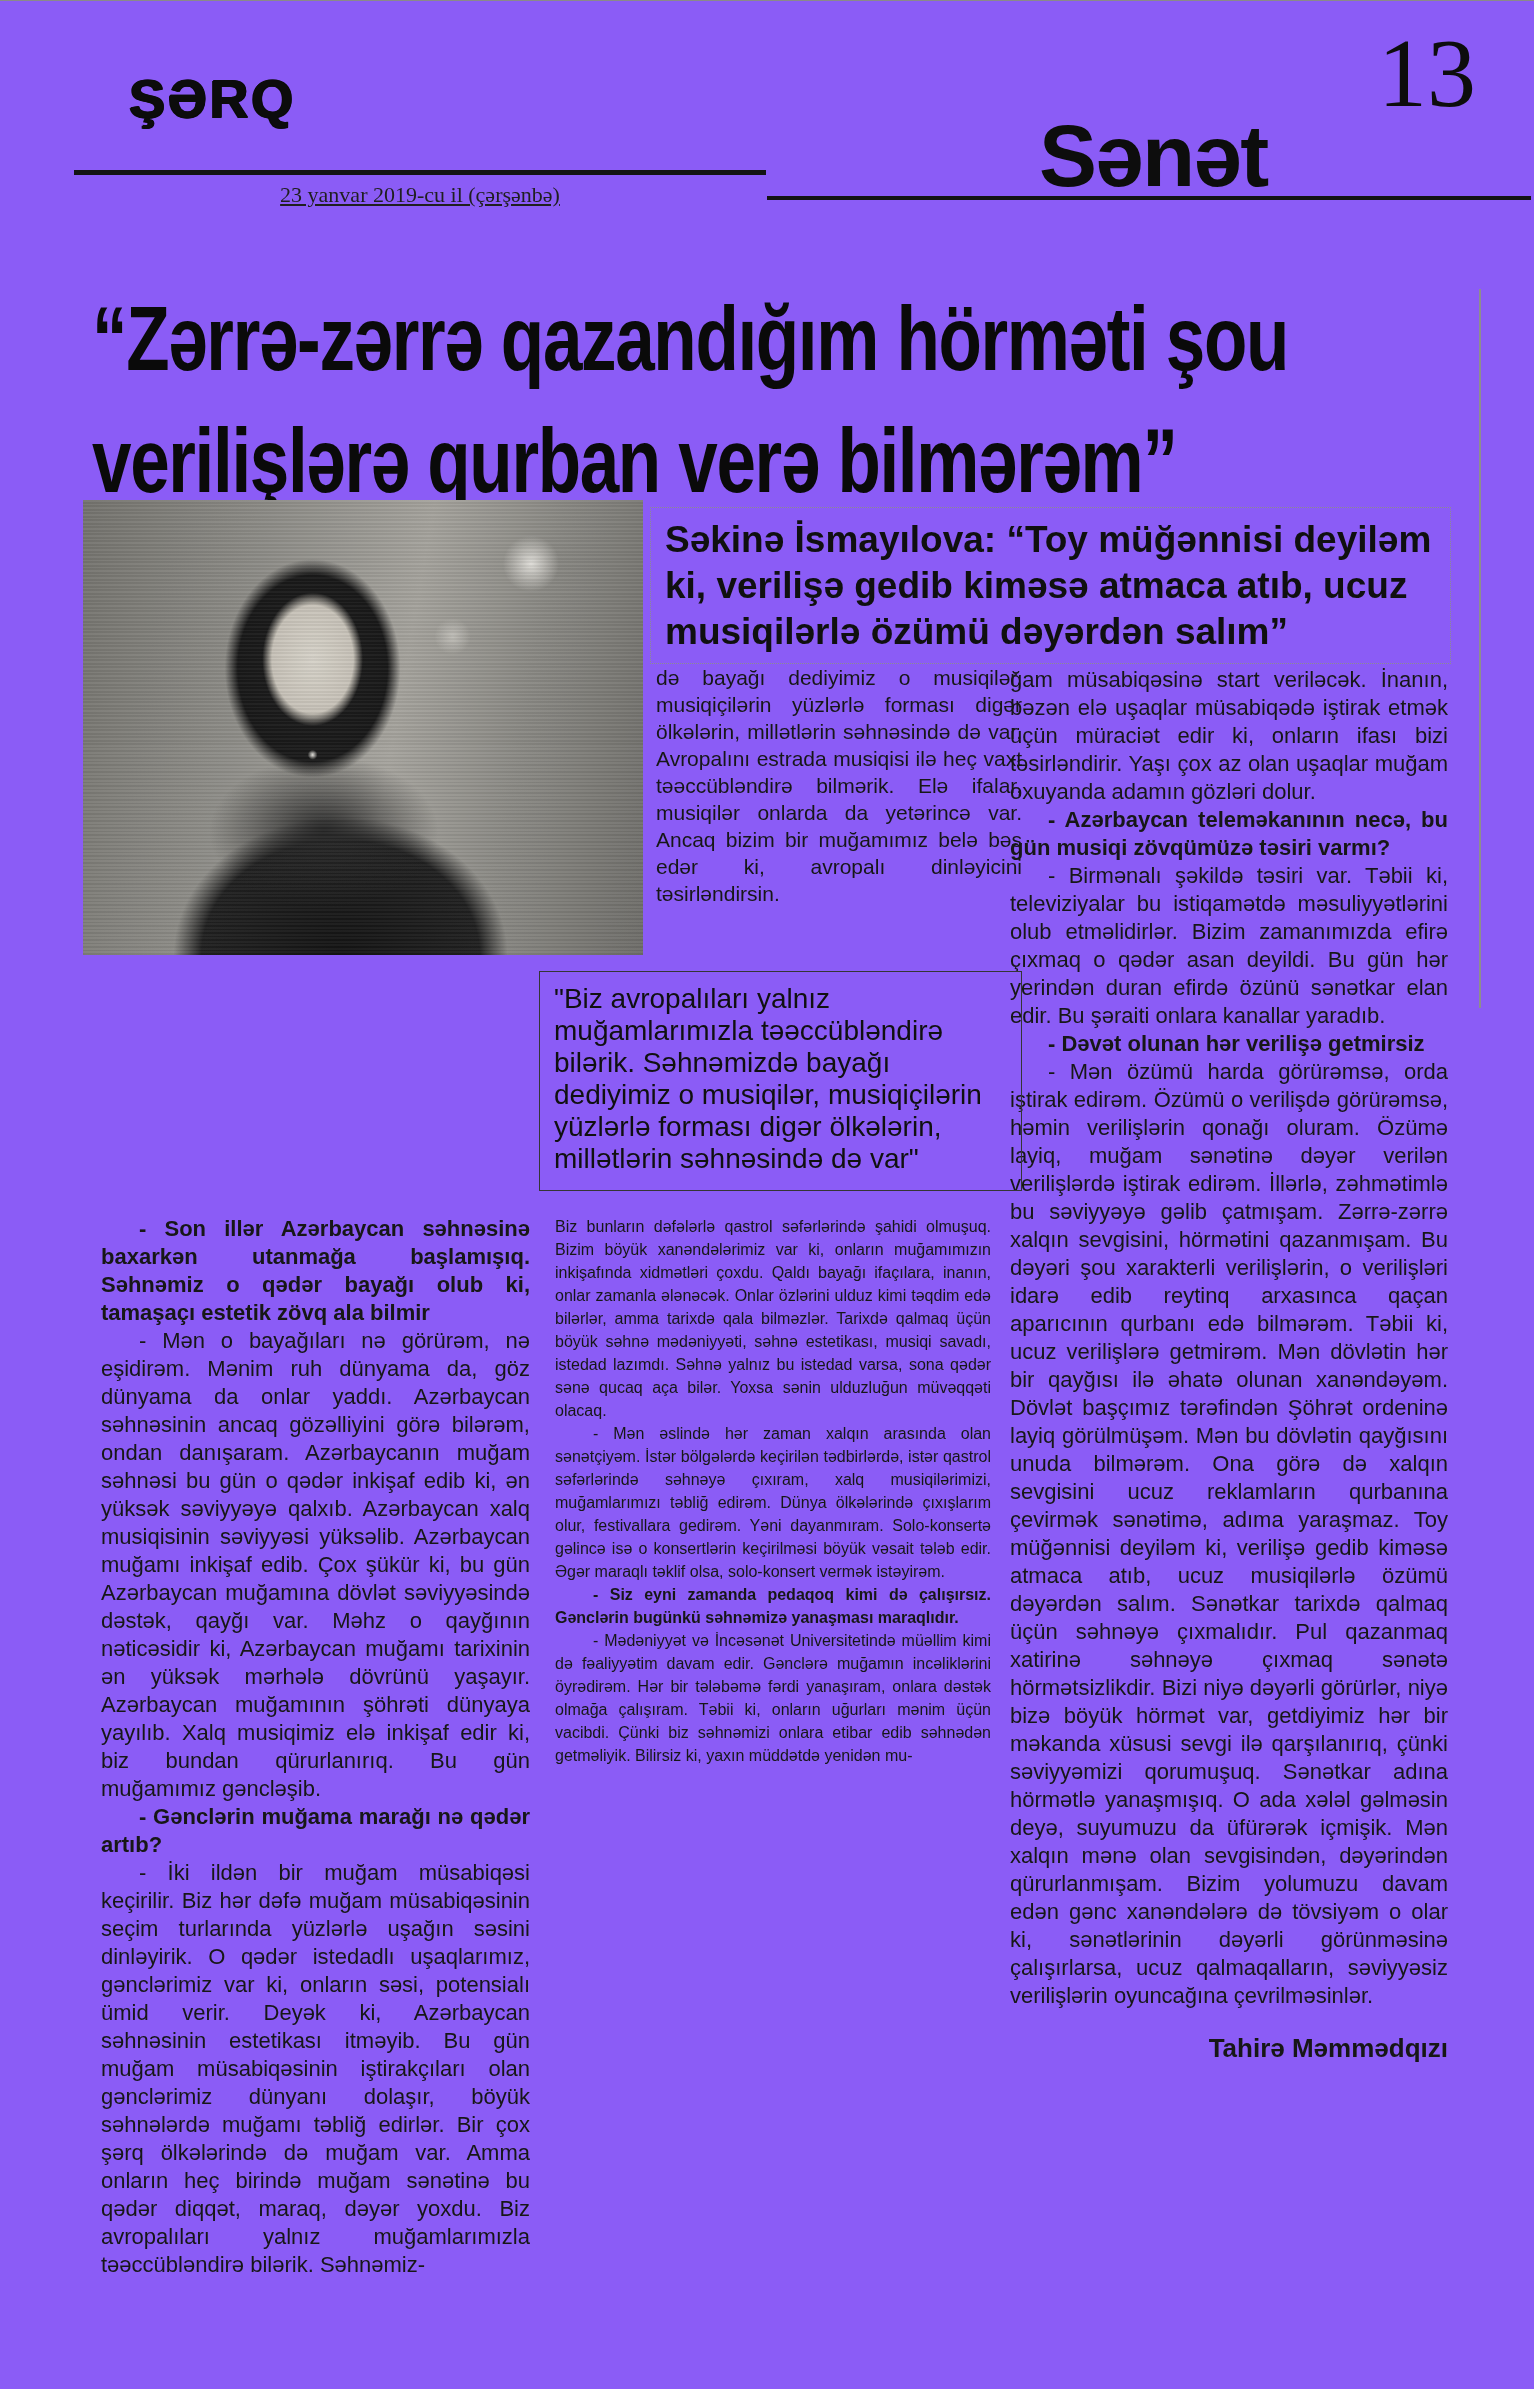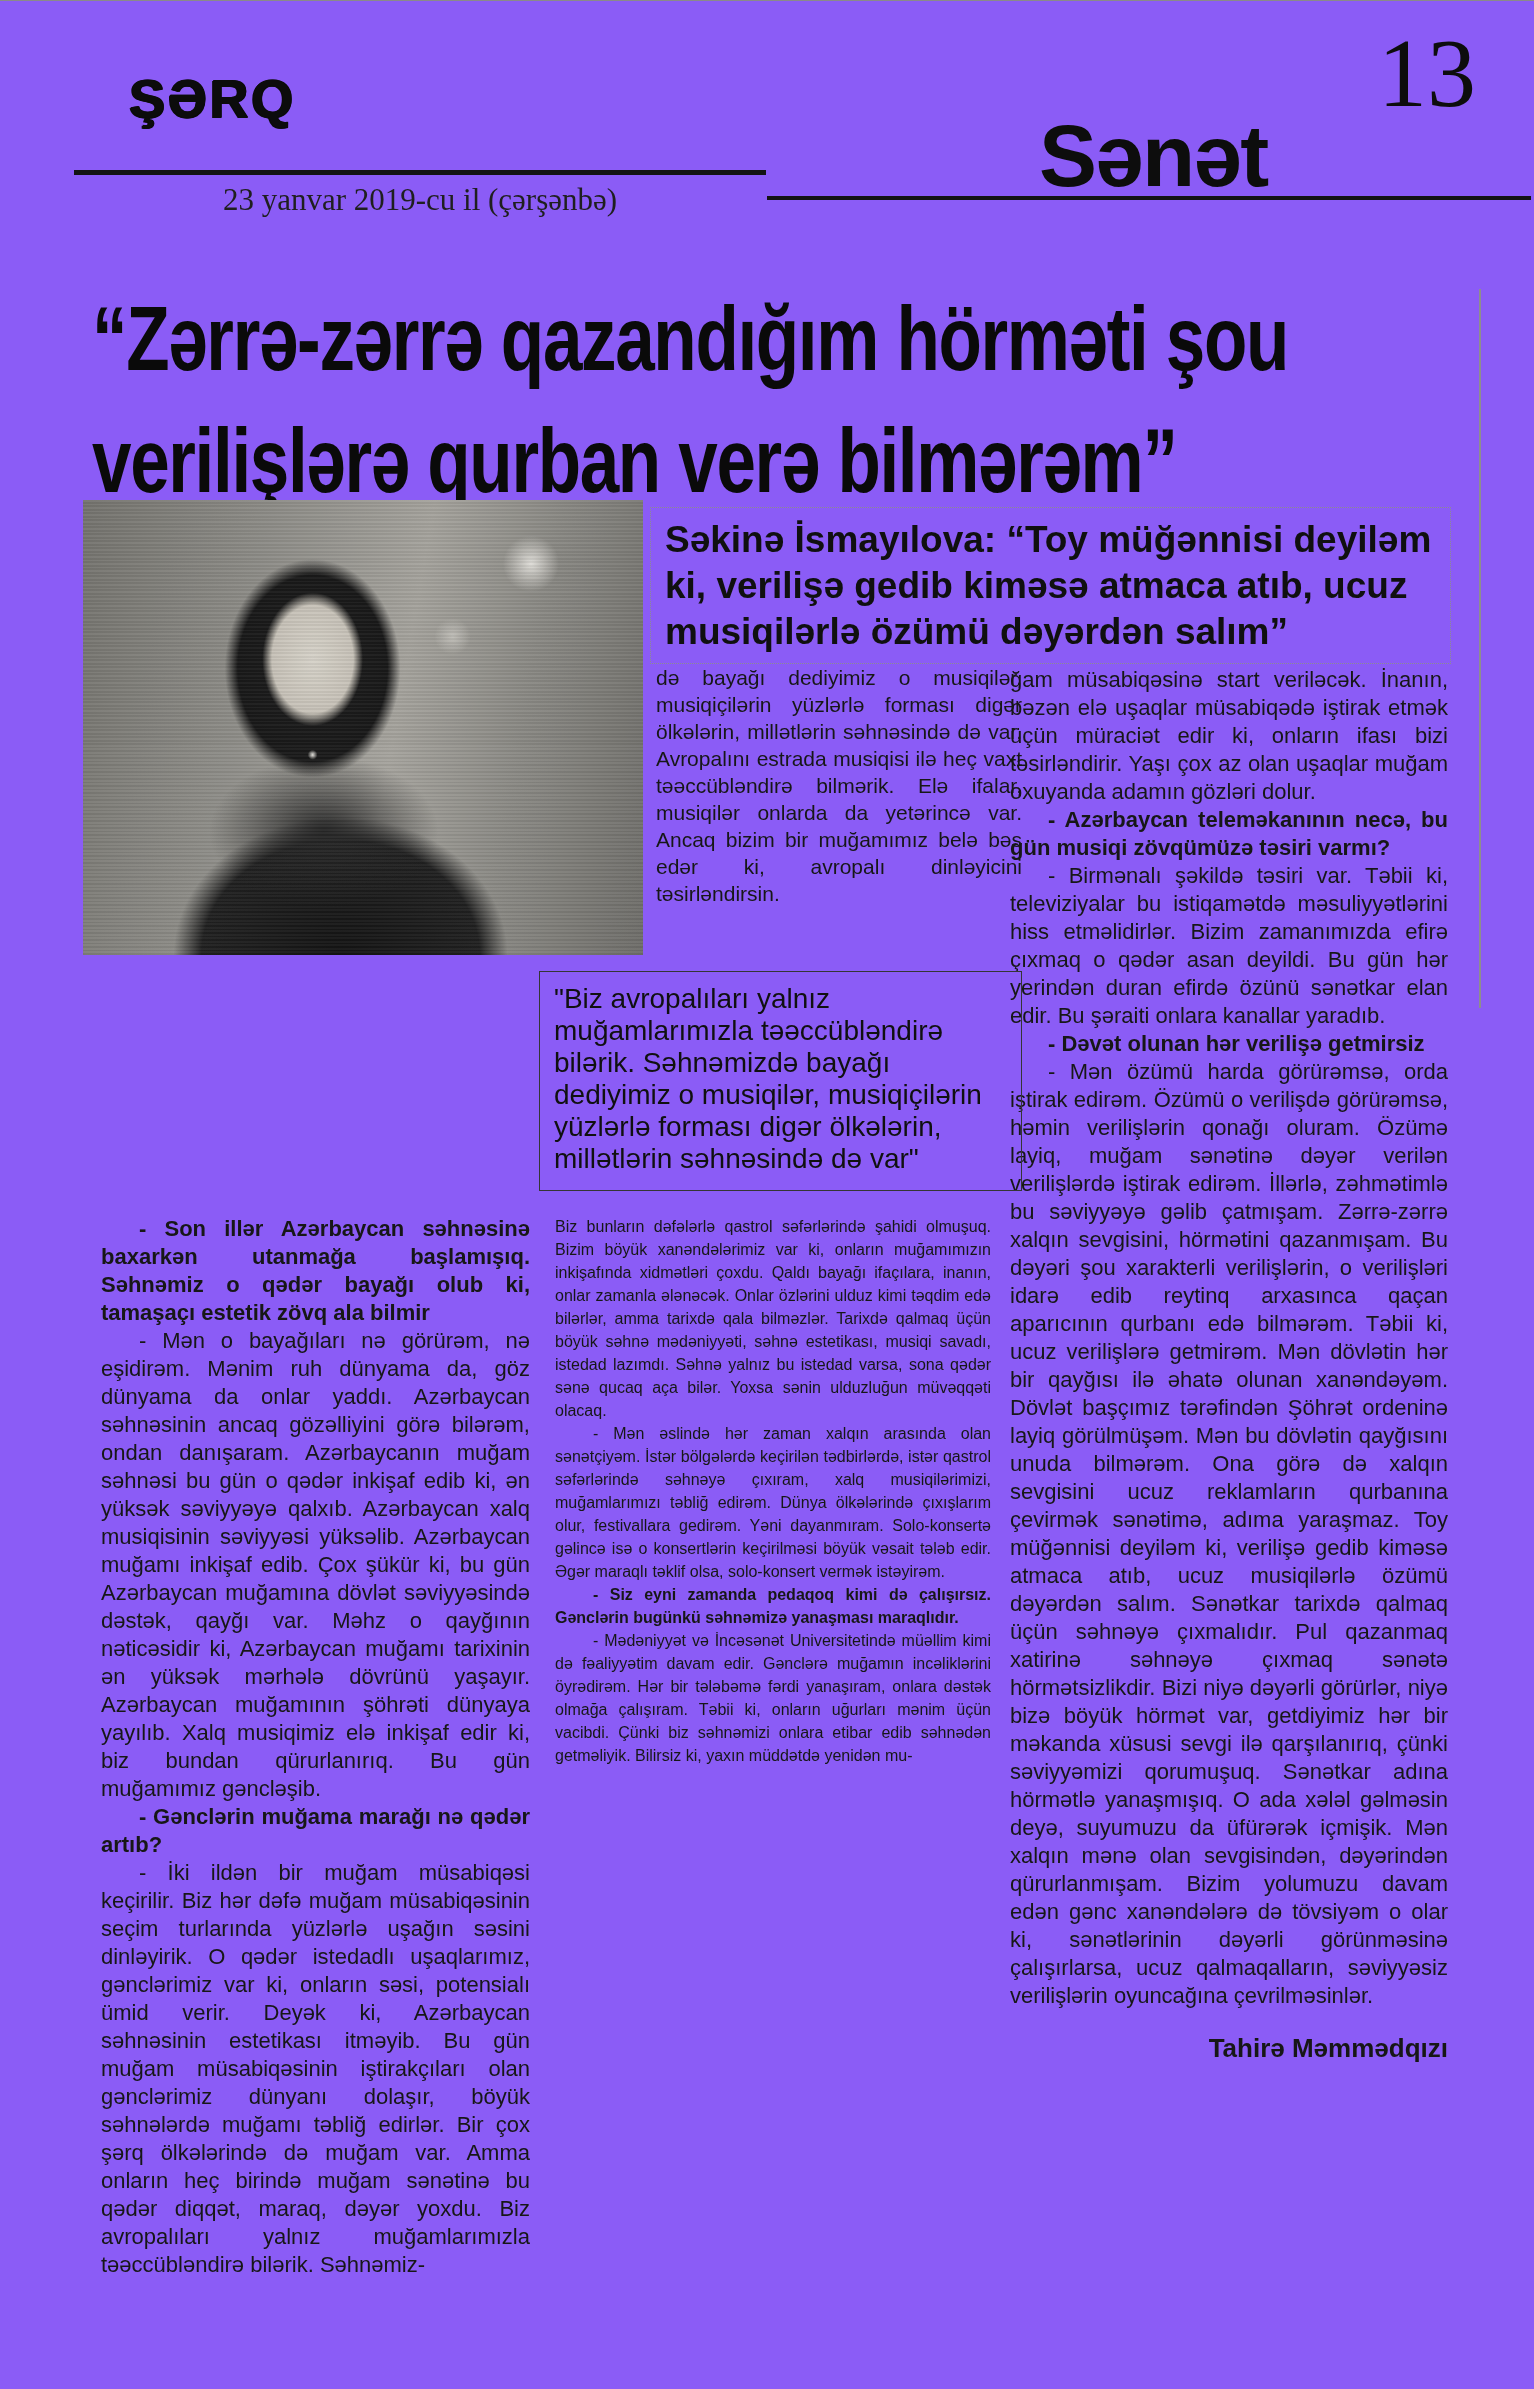--- a/index.html
+++ b/index.html
@@ -10,21 +10,21 @@
   }
   
   .masthead{
     position:absolute;left:129px;top:66px;font-size:54px;font-weight:bold;
     letter-spacing:2.6px;color:#0c0c0c;
     text-shadow:0.9px 0 0 #0c0c0c,0 0.9px 0 #0c0c0c,0.9px 0.9px 0 #0c0c0c,-0.9px 0.9px 0 #0c0c0c;
   }
   .masthead-rule{position:absolute;left:74px;top:169px;width:692px;height:5.2px;background:#141414;}
   .date{
     position:absolute;left:74px;top:181px;width:692px;text-align:center;
-    font-family:"Liberation Serif",serif;font-size:31px;color:#1f1f1f;
+    font-family:"Liberation Serif",serif;font-size:22px;color:#1f1f1f;text-decoration:underline;
   }
   .section-rule{position:absolute;left:767px;top:195px;width:764px;height:3.5px;background:#141414;}
   .section-title{position:absolute;left:1039px;top:105px;font-size:87px;font-weight:bold;letter-spacing:-1.7px;color:#0d0d0d;}
   .page-number{position:absolute;left:1378px;top:16px;font-family:"Liberation Serif",serif;font-size:98px;color:#0d0d0d;}
   .right-rule{position:absolute;left:1479px;top:288px;width:1.7px;height:719px;background:#8e8e8c;}
   
   .headline{
     position:absolute;left:92px;top:277px;width:1753px;
     font-size:91px;line-height:122px;font-weight:bold;letter-spacing:-1.7px;
     transform:scaleX(0.78);transform-origin:left top;white-space:pre-line;color:#0a0a0a;
@@ -92,21 +92,21 @@
 
   <div class="subhead">Səkinə İsmayılova: “Toy müğənnisi deyiləm ki, verilişə gedib kiməsə atmaca atıb, ucuz musiqilərlə özümü dəyərdən salım”</div>
 
   <div class="col col-topmid">
     <p class="cont">də bayağı dediyimiz o musiqilər, musiqiçilərin yüzlərlə forması digər ölkələrin, millətlərin səhnəsində də var. Avropalını estrada musiqisi ilə heç vaxt təəccübləndirə bilmərik. Elə ifalar, musiqilər onlarda da yetərincə var. Ancaq bizim bir muğamımız belə bəs edər ki, avropalı dinləyicini təsirləndirsin.</p>
   </div>
 
   <div class="col col-right">
     <p class="cont">ğam müsabiqəsinə start veriləcək. İnanın, bəzən elə uşaqlar müsabiqədə iştirak etmək üçün müraciət edir ki, onların ifası bizi təsirləndirir. Yaşı çox az olan uşaqlar muğam oxuyanda adamın gözləri dolur.</p>
     <p class="q">- Azərbaycan teleməkanının necə, bu gün musiqi zövqümüzə təsiri varmı?</p>
-    <p>- Birmənalı şəkildə təsiri var. Təbii ki, televiziyalar bu istiqamətdə məsuliyyətlərini hiss etməlidirlər. Bizim zamanımızda efirə çıxmaq o qədər asan deyildi. Bu gün hər yerindən duran efirdə özünü sənətkar elan edir. Bu şəraiti onlara kanallar yaradıb.</p>
+    <p>- Birmənalı şəkildə təsiri var. Təbii ki, televiziyalar bu istiqamətdə məsuliyyətlərini olub etməlidirlər. Bizim zamanımızda efirə çıxmaq o qədər asan deyildi. Bu gün hər yerindən duran efirdə özünü sənətkar elan edir. Bu şəraiti onlara kanallar yaradıb.</p>
     <p class="q">- Dəvət olunan hər verilişə getmirsiz</p>
     <p>- Mən özümü harda görürəmsə, orda iştirak edirəm. Özümü o verilişdə görürəmsə, həmin verilişlərin qonağı oluram. Özümə layiq, muğam sənətinə dəyər verilən verilişlərdə iştirak edirəm. İllərlə, zəhmətimlə bu səviyyəyə gəlib çatmışam. Zərrə-zərrə xalqın sevgisini, hörmətini qazanmışam. Bu dəyəri şou xarakterli verilişlərin, o verilişləri idarə edib reytinq arxasınca qaçan aparıcının qurbanı edə bilmərəm. Təbii ki, ucuz verilişlərə getmirəm. Mən dövlətin hər bir qayğısı ilə əhatə olunan xanəndəyəm. Dövlət başçımız tərəfindən Şöhrət ordeninə layiq görülmüşəm. Mən bu dövlətin qayğısını unuda bilmərəm. Ona görə də xalqın sevgisini ucuz reklamların qurbanına çevirmək sənətimə, adıma yaraşmaz. Toy müğənnisi deyiləm ki, verilişə gedib kiməsə atmaca atıb, ucuz musiqilərlə özümü dəyərdən salım. Sənətkar tarixdə qalmaq üçün səhnəyə çıxmalıdır. Pul qazanmaq xatirinə səhnəyə çıxmaq sənətə hörmətsizlikdir. Bizi niyə dəyərli görürlər, niyə bizə böyük hörmət var, getdiyimiz hər bir məkanda xüsusi sevgi ilə qarşılanırıq, çünki səviyyəmizi qorumuşuq. Sənətkar adına hörmətlə yanaşmışıq. O ada xələl gəlməsin deyə, suyumuzu da üfürərək içmişik. Mən xalqın mənə olan sevgisindən, dəyərindən qürurlanmışam. Bizim yolumuzu davam edən gənc xanəndələrə də tövsiyəm o olar ki, sənətlərinin dəyərli görünməsinə çalışırlarsa, ucuz qalmaqalların, səviyyəsiz verilişlərin oyuncağına çevrilməsinlər.</p>
     <p class="byline">Tahirə Məmmədqızı</p>
   </div>
 
 
   <div class="pullquote">"Biz avropalıları yalnız muğamlarımızla təəccübləndirə bilərik. Səhnəmizdə bayağı dediyimiz o musiqilər, musiqiçilərin yüzlərlə forması digər ölkələrin, millətlərin səhnəsində də var"</div>
 
   <div class="col col-left">
     <p class="q">- Son illər Azərbaycan səhnəsinə baxarkən utanmağa başlamışıq. Səhnəmiz o qədər bayağı olub ki, tamaşaçı estetik zövq ala bilmir</p>

